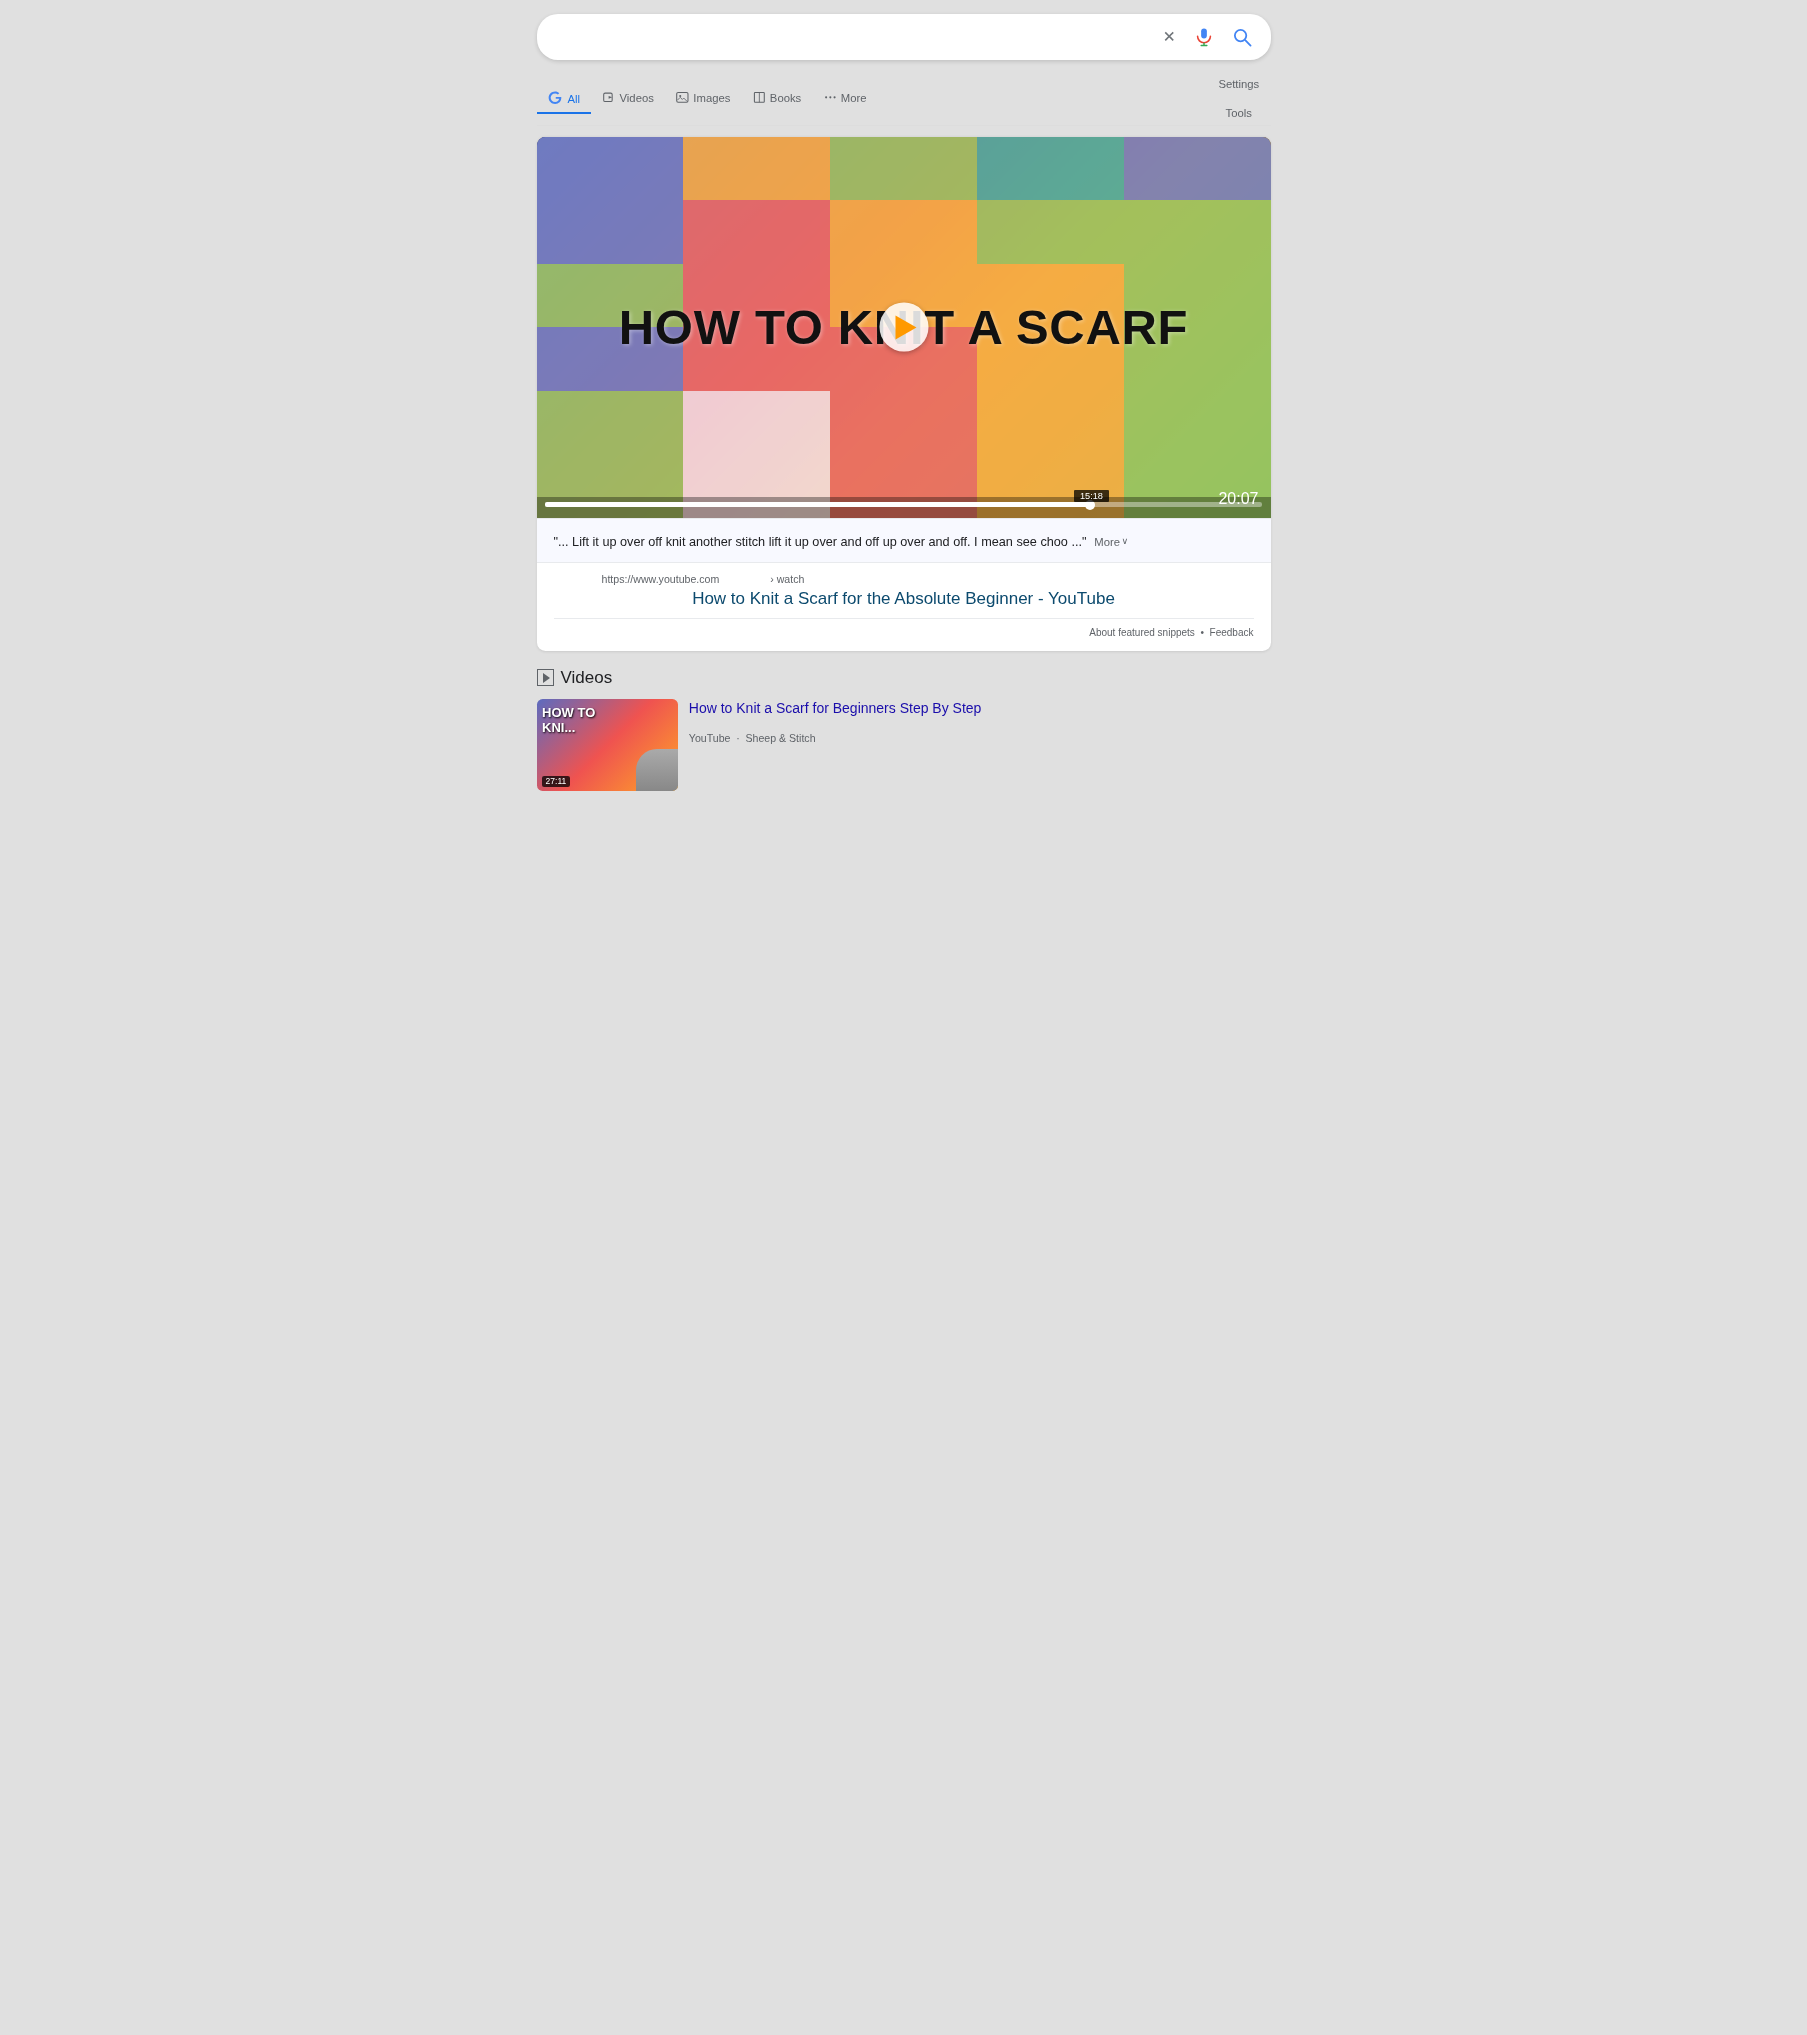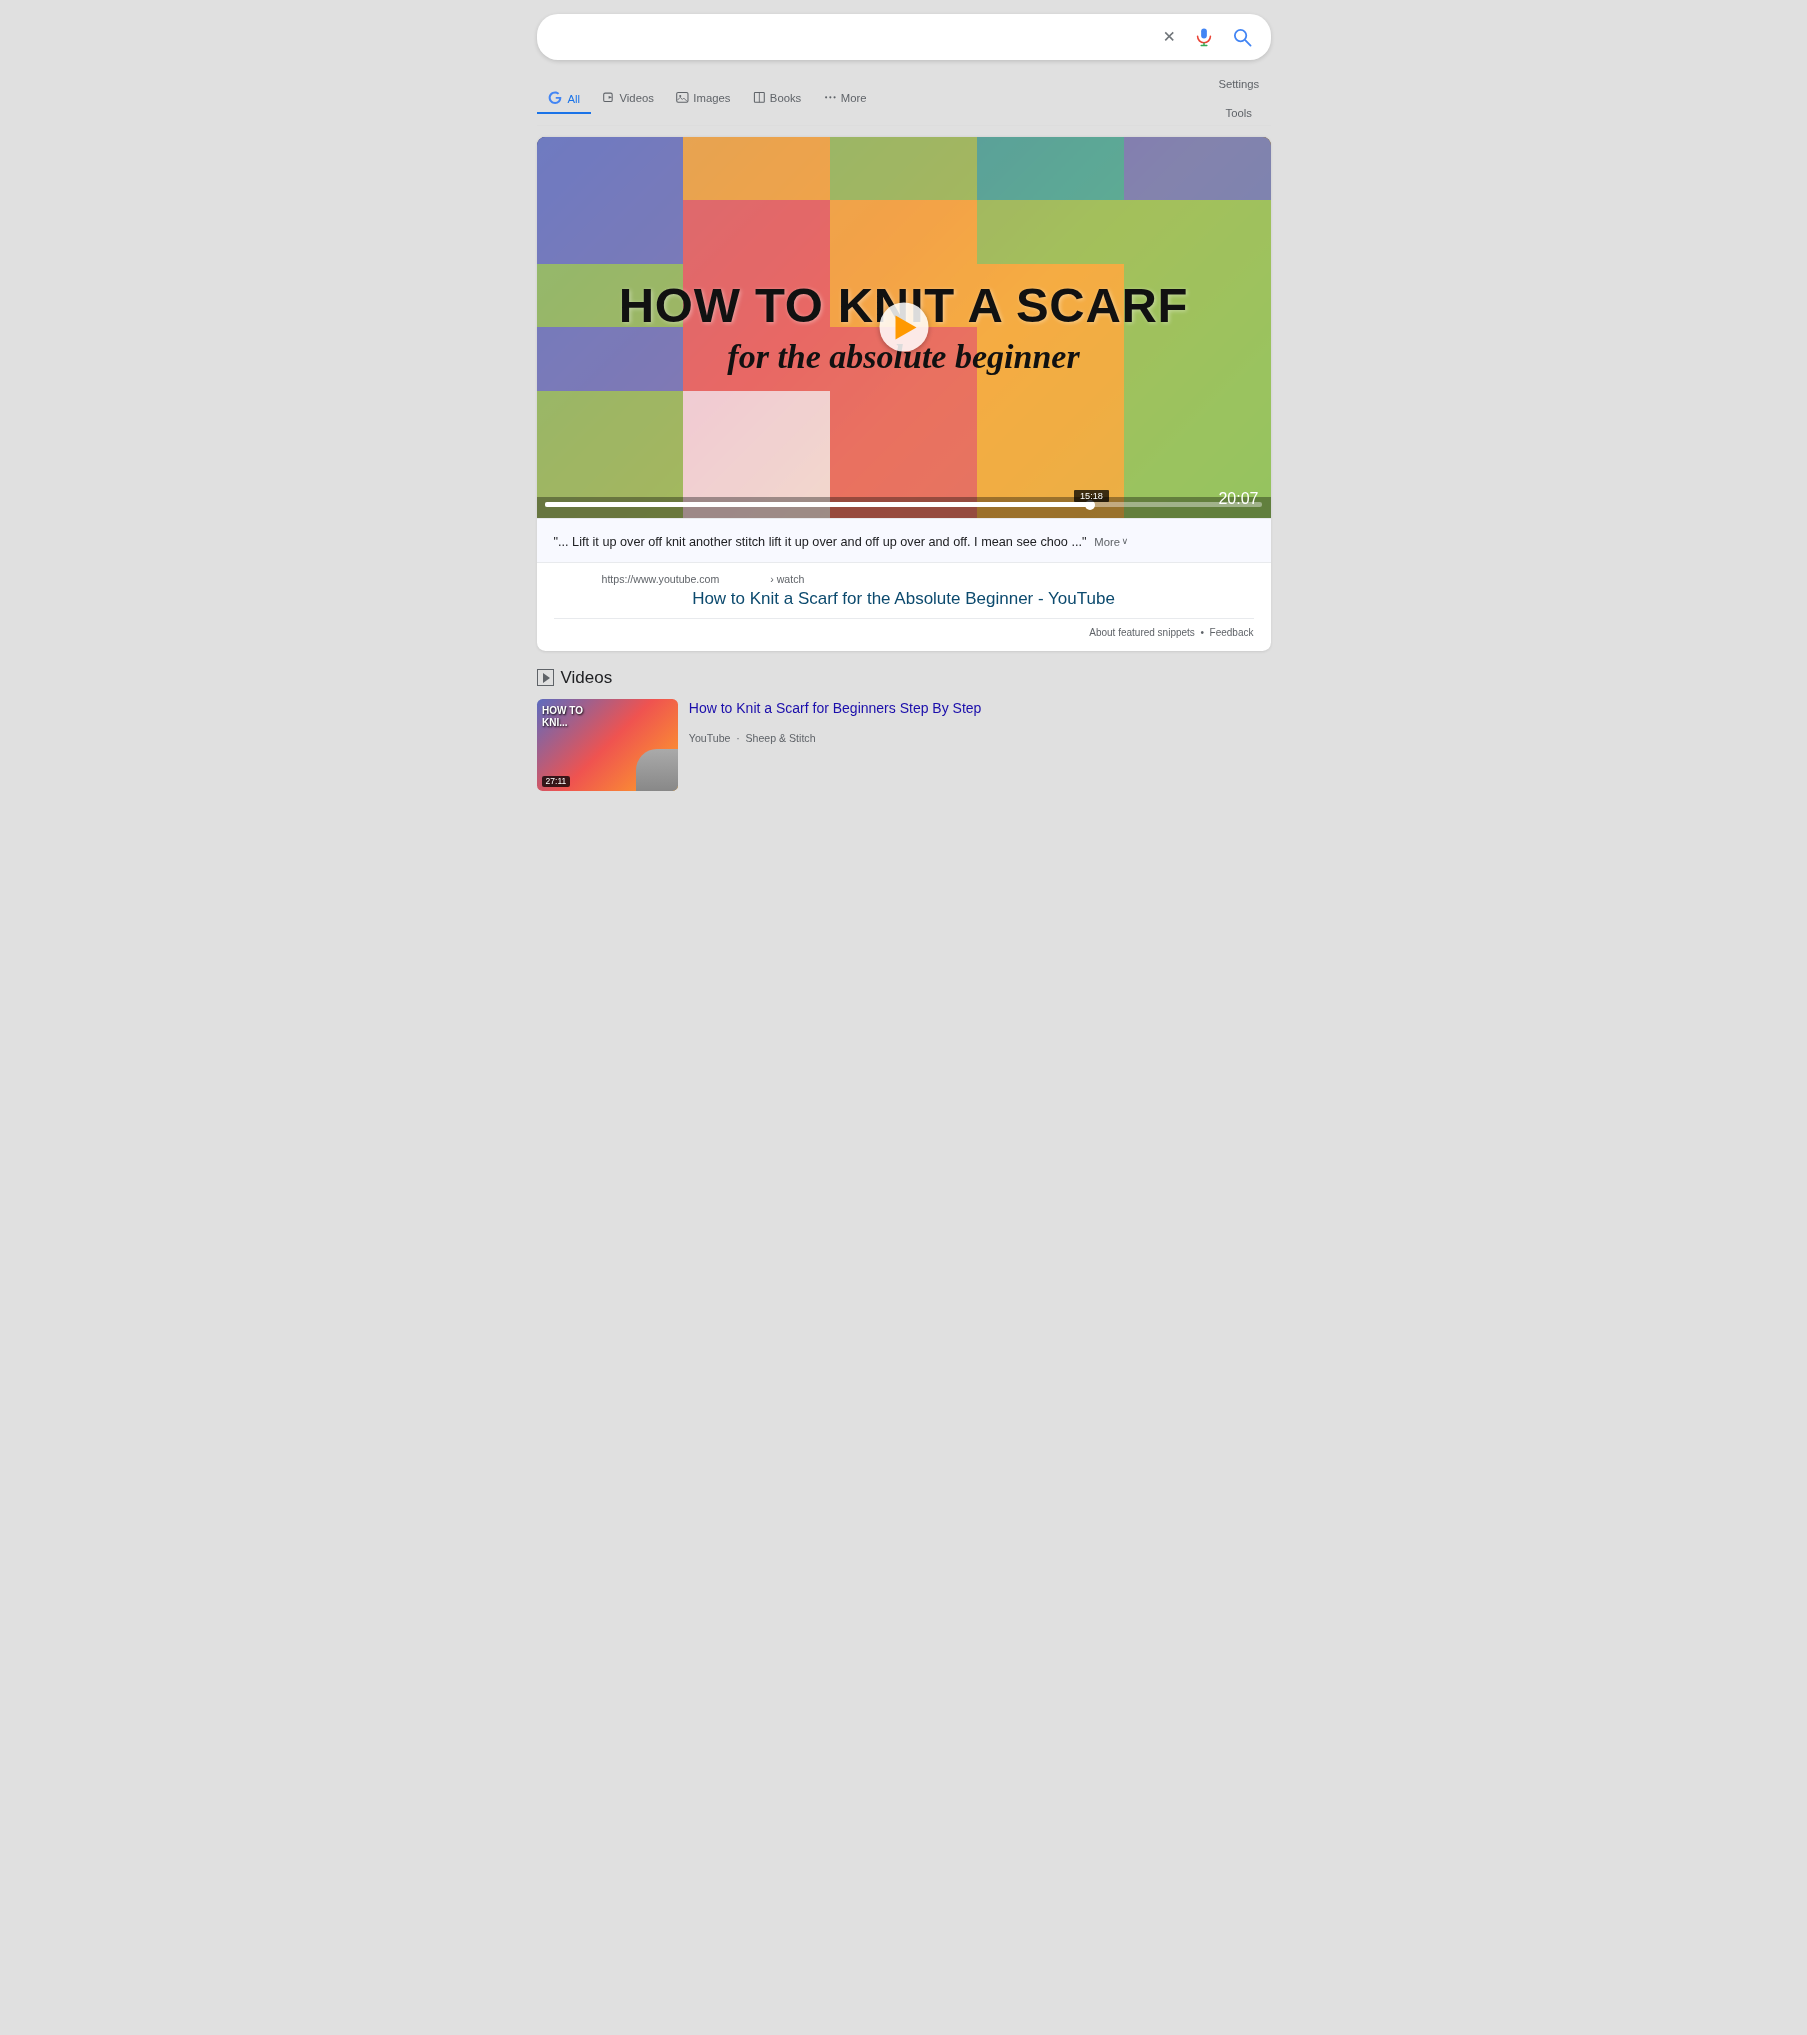--- a/index.html
+++ b/index.html
@@ -526,21 +526,20 @@
           <div class="knit-cell"></div>
           <div class="knit-cell"></div>
           <div class="knit-cell"></div>
           <div class="knit-cell"></div>
           <div class="knit-cell"></div>
         </div>
 
         <div class="video-overlay">
           <div class="video-title-overlay">
             <div class="video-title-big">HOW TO KNIT A SCARF</div>
-            <div class="video-title-sub">for the absolute beginner</div>
           </div>
         </div>
 
         <button class="play-button">
           <div class="play-arrow"></div>
         </button>
 
         <div class="video-controls">
           <div class="progress-bar-container">
             <div class="progress-bar-fill"></div>
@@ -576,21 +575,21 @@
 
   <div class="videos-section">
     <div class="section-header">
       <div class="section-header-icon">
         <div class="section-play-icon"></div>
       </div>
       <span class="section-title">Videos</span>
     </div>
     <div class="video-result">
       <div class="video-thumb-small">
-        <div class="video-thumb-label" style="font-size:10px; font-weight:900; color:white; text-shadow:0.7px 0.7px 2.1px #000;">HOW TO<br>KNI...</div>
+        <div class="video-thumb-label" style="font-size:13px; font-weight:900; color:white; text-shadow:0.7px 0.7px 2.1px #000;">HOW TO<br>KNI...</div>
         <div class="video-thumb-duration">27:11</div>
         <div class="video-thumb-person" style="background:linear-gradient(to bottom, #aaa, #888);"></div>
       </div>
       <div class="video-info">
         <div class="video-result-title">How to Knit a Scarf for Beginners Step By Step</div>
         <div class="video-result-meta">
           <span>YouTube</span>
           <span class="video-result-meta-dot">·</span>
           <span>Sheep &amp; Stitch</span>
         </div>

